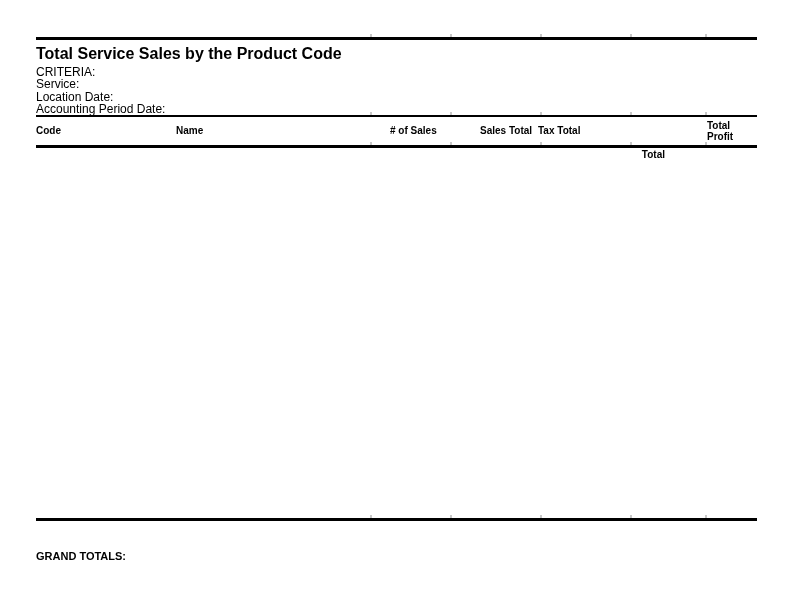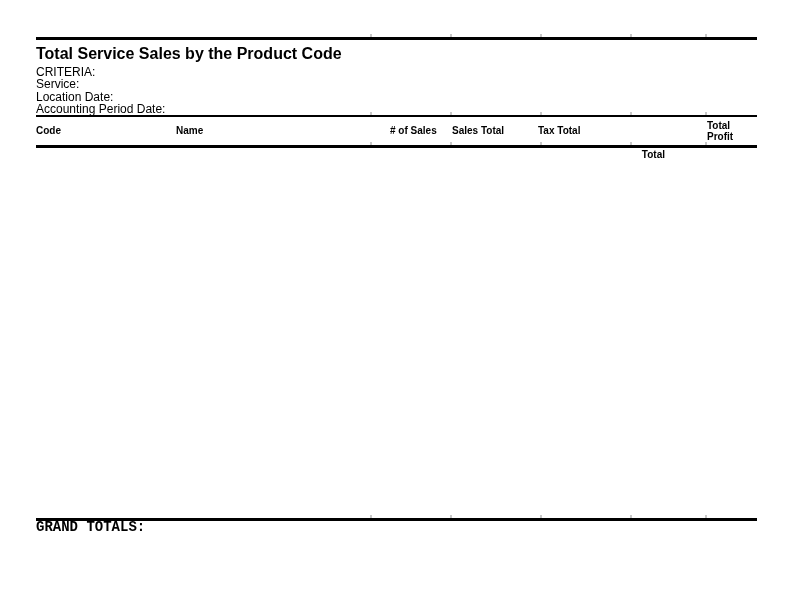--- a/index.html
+++ b/index.html
@@ -57,32 +57,31 @@
     height: 28px;
     display: flex;
     align-items: center;
     font-size: 10px;
     font-weight: bold;
     line-height: 11.5px;
   }
   .hdr-code        { left: 36px;  width: 100px; }
   .hdr-name        { left: 140px; width: 220px; margin-left: 36px; }
   .hdr-num-sales   { left: 371px; width: 80px; margin-left: 19px; }
-  .hdr-sales-total { left: 452px; width: 80px; }
+  .hdr-sales-total { left: 480px; width: 80px; }
   .hdr-tax-total   { left: 538px; width: 80px; }
   .hdr-total       { left: 600px; width: 65px; justify-content: flex-end; text-align: right; margin-top: 24px; }
   .hdr-total-profit{ left: 707px; width: 45px; }
   .grand-totals {
     position: absolute;
     left: 36px;
-    top: 519px;
-    font-size: 14px;
+    top: 550px;
+    font-size: 11px;
     font-weight: bold;
     white-space: nowrap;
-    font-family: Liberation Mono, monospace;
   }
 </style>
 </head>
 <body>
 
 <div class="page">
 
   <div class="rule rule-top"></div>
   <span class="tick" style="left:370px; top:34px;"></span>
   <span class="tick" style="left:450px; top:34px;"></span>

